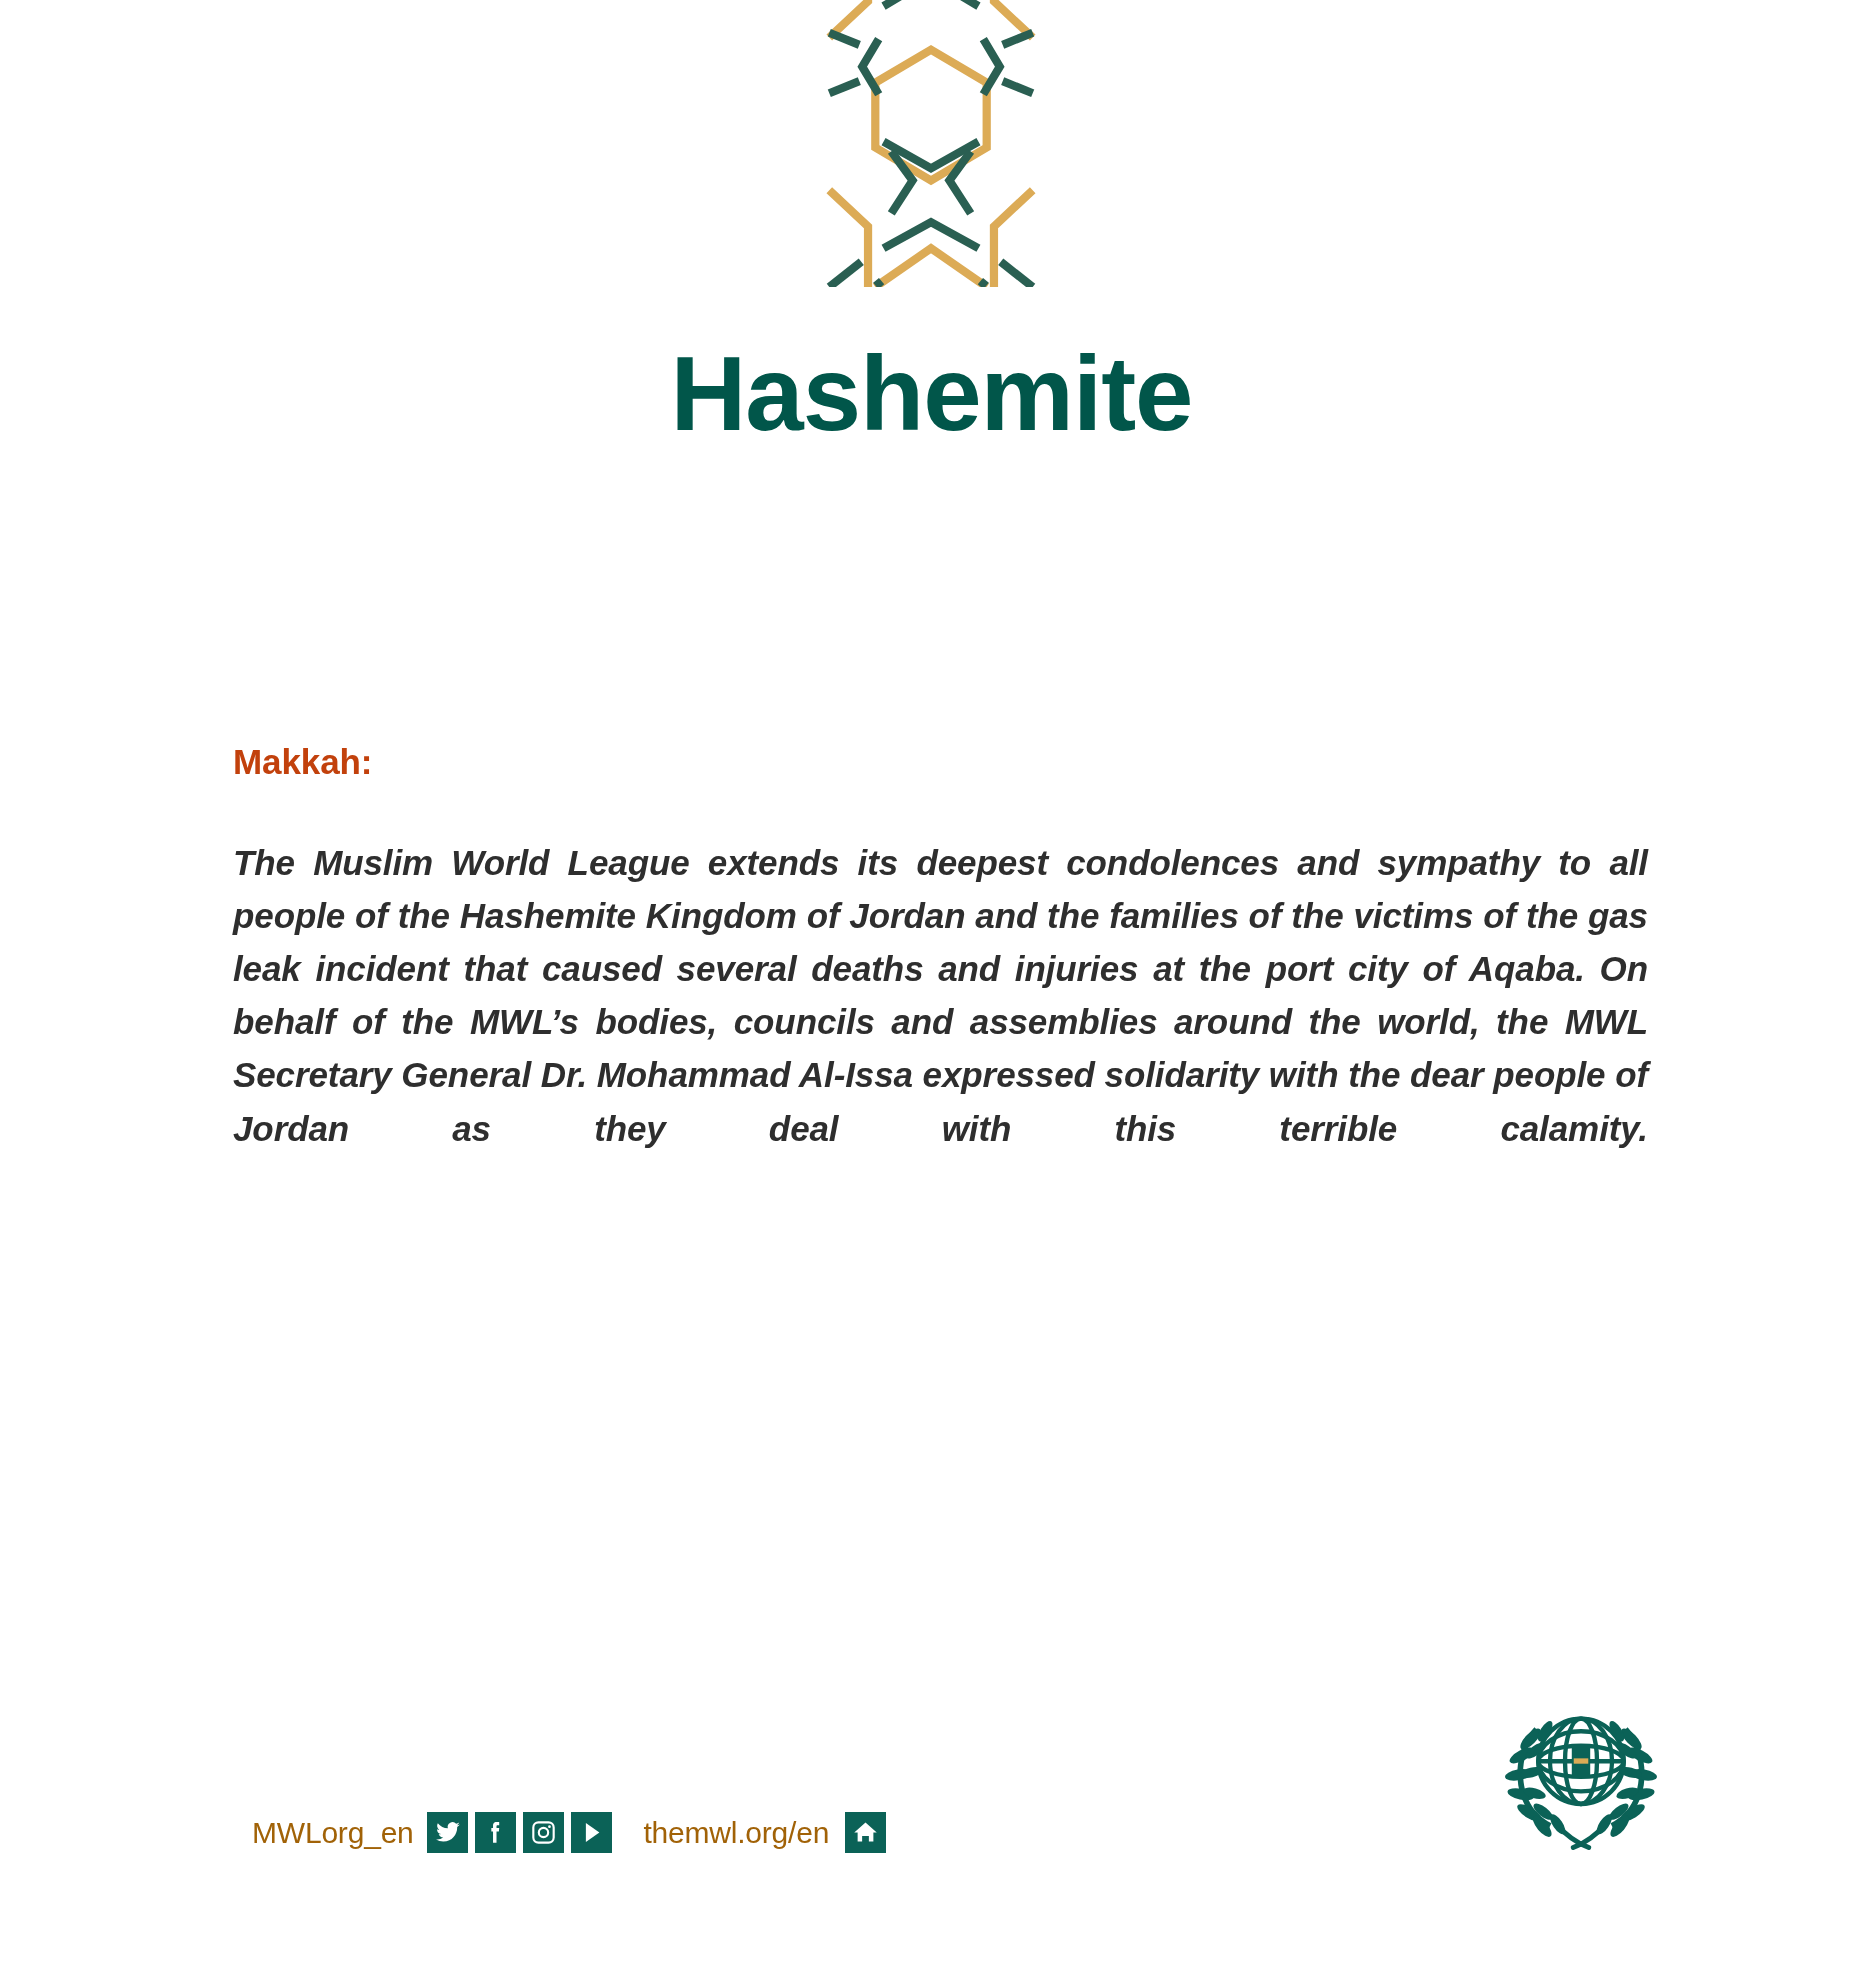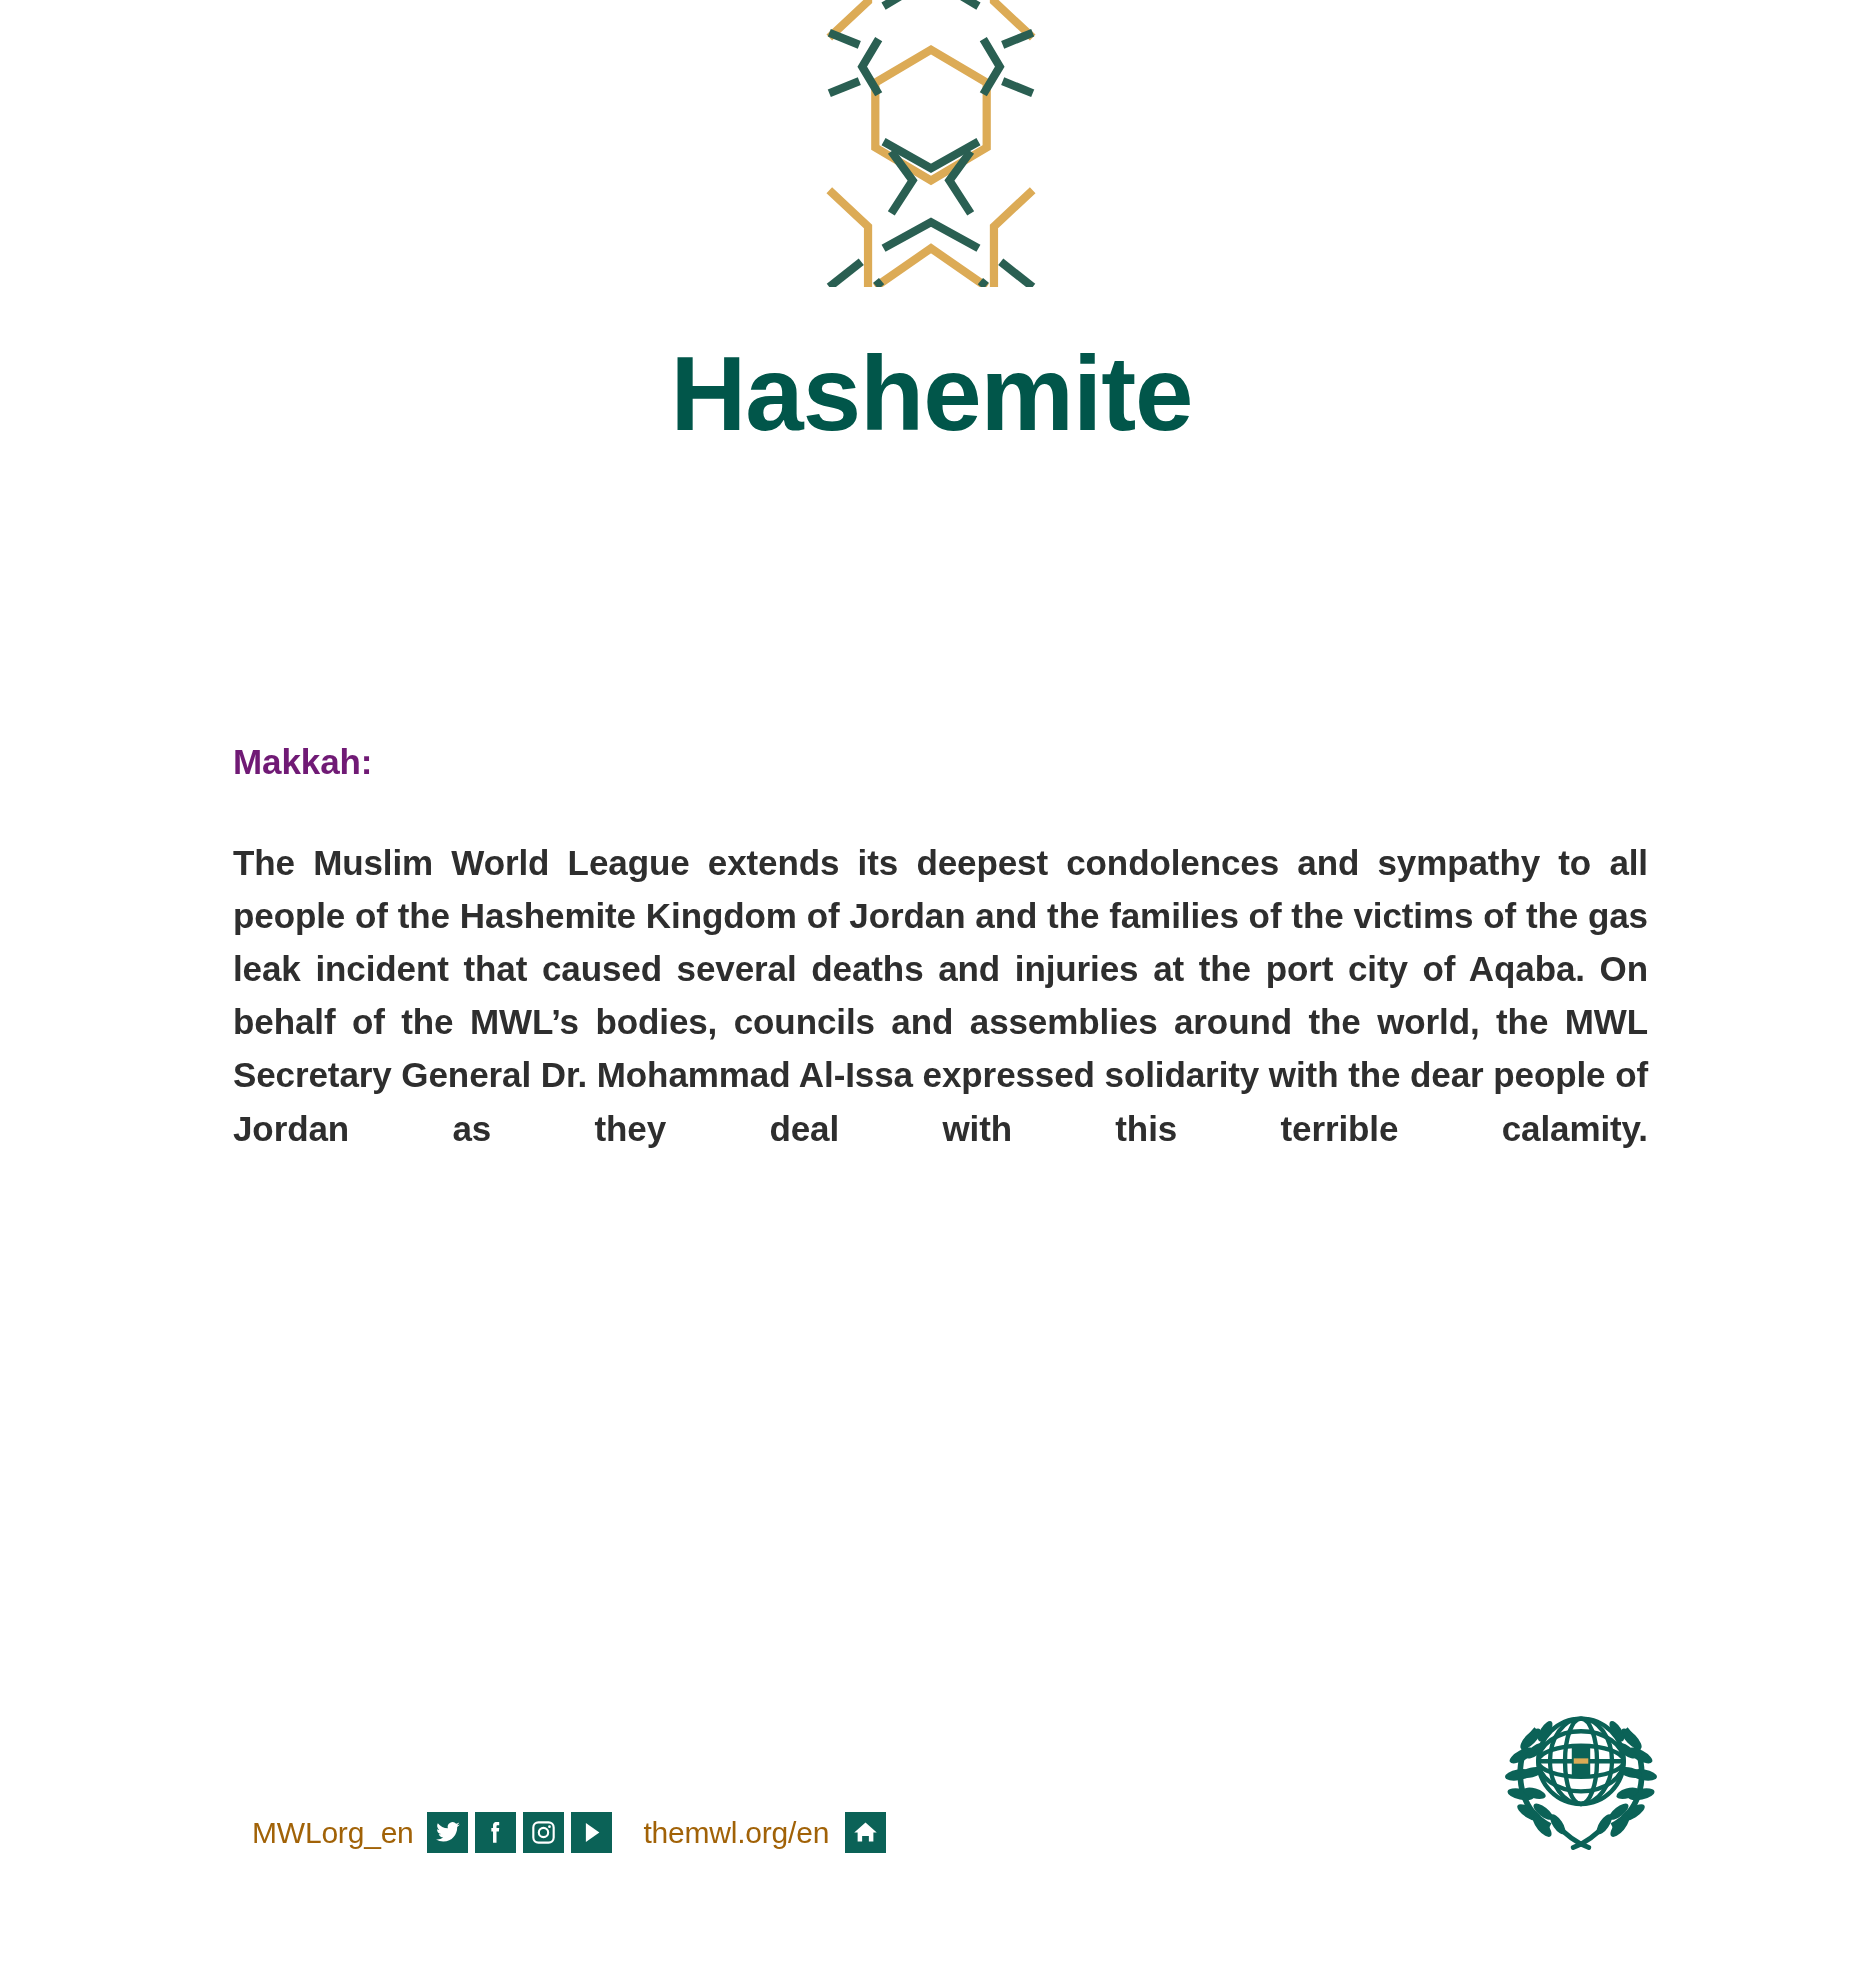--- a/index.html
+++ b/index.html
@@ -48,34 +48,35 @@
   
   .content {
     position: absolute;
     top: 741px;
     left: 233px;
     width: 1415px;
   }
   .lede {
     font-size: 35px;
     font-weight: bold;
-    color: #701a75;
+    color: #c2410c;
     letter-spacing: -0.1px;
     margin: 0 0 52px 0;
     line-height: 1.22;
   }
   .para {
     font-size: 35px;
     font-weight: bold;
     color: #2e2e2e;
     letter-spacing: -0.1px;
     line-height: 1.52;
     text-align: justify;
     text-justify: inter-word;
     margin: 0 0 47px 0;
+    font-style: italic;
   }
   .para:last-child { margin-bottom: 0; }
   .para.justify-all { text-align: justify; }
   .para.justify-all::after {
     content: "";
     display: inline-block;
     width: 100%;
   }
 
   

